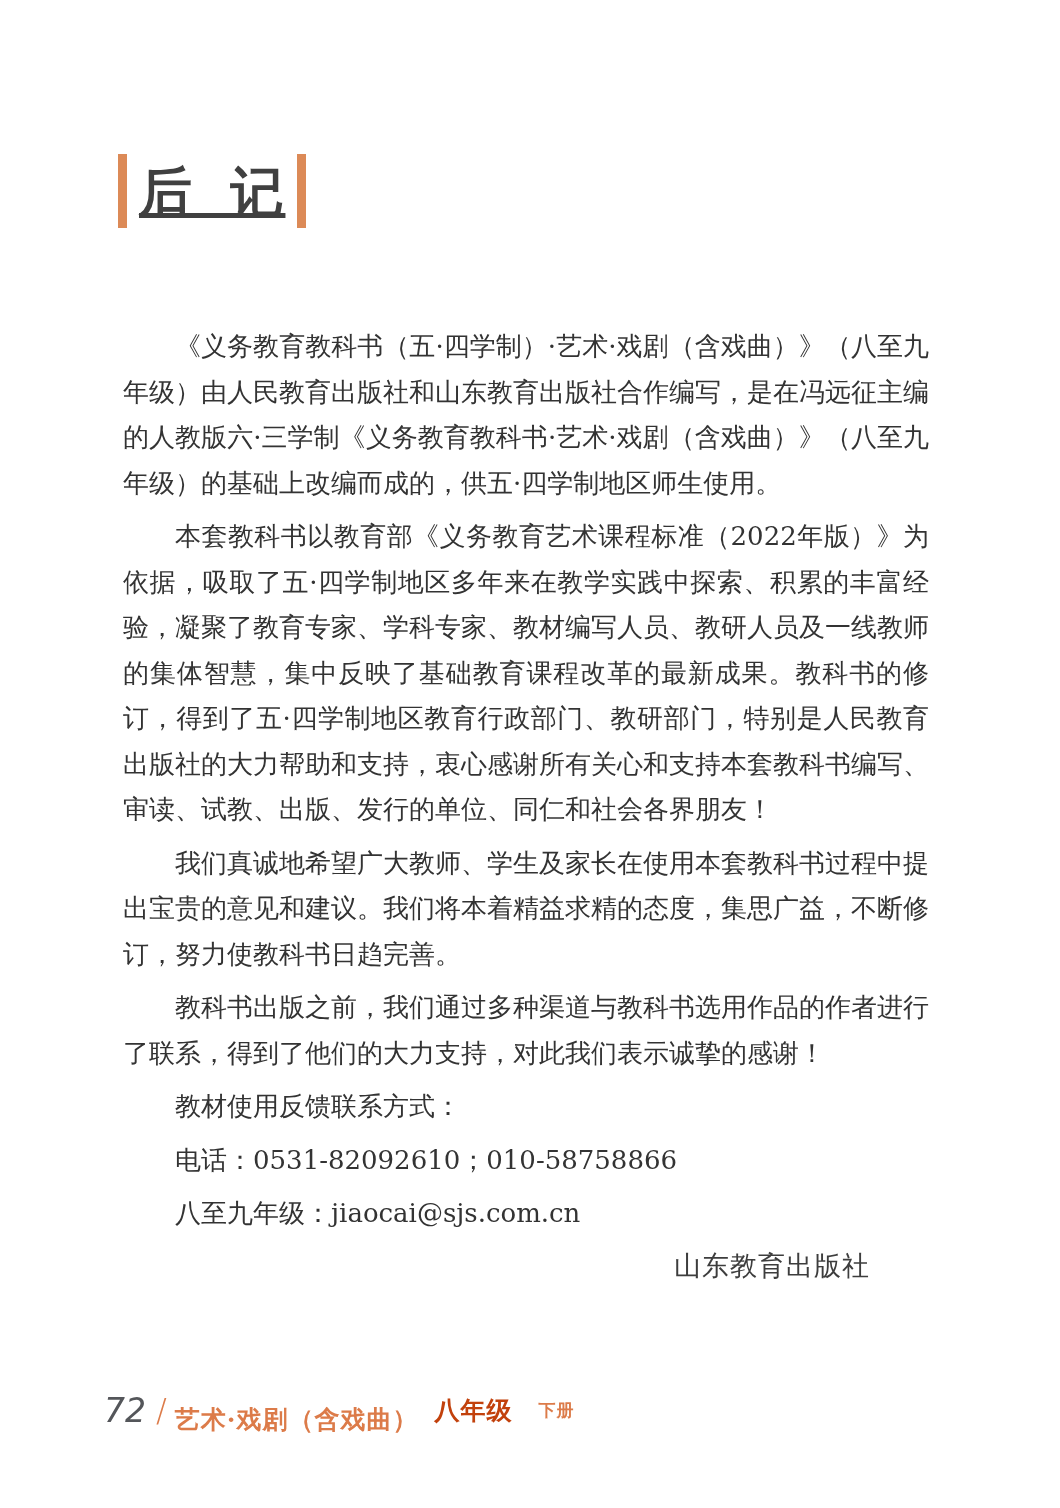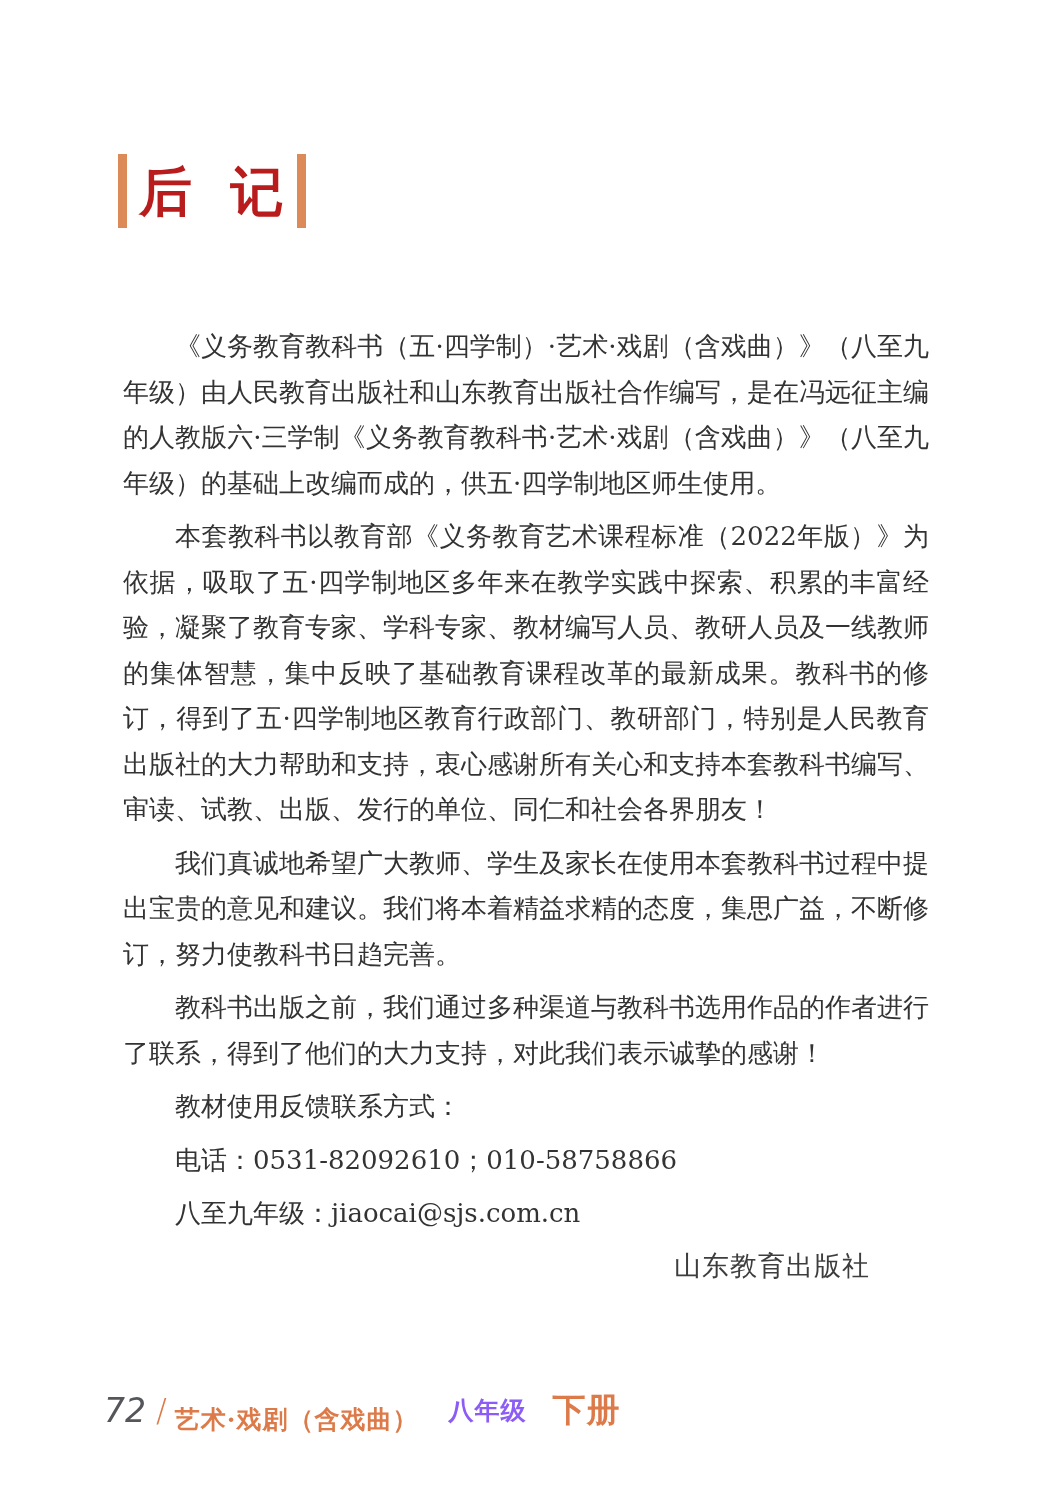--- a/index.html
+++ b/index.html
@@ -29,24 +29,25 @@
     width: 9px;
     height: 74px;
     background: #DC8A57;
   }
   .page-title {
     margin: 0;
     padding: 0 2px;
     font-size: 53px;
     line-height: 74px;
     font-weight: bold;
-    color: #b91c1c;
+    color: #404040;
     word-spacing: 16px;
     letter-spacing: 2px;
     font-family: "DejaVu Serif", serif;
+    text-decoration: underline;
   }
 
   
   .body-text {
     position: absolute;
     top: 316px;
     left: 115px;
     width: 822px;
     font-size: 26px;
     line-height: 45.5px;
@@ -94,30 +95,30 @@
     font-weight: 300;
   }
   .footer .series {
     color: #DC7B49;
     font-weight: bold;
     font-size: 25px;
     letter-spacing: 1px;
     margin-top: 19px;
   }
   .footer .grade {
-    color: #8b5cf6;
+    color: #c2410c;
     font-weight: bold;
     font-size: 25px;
-    margin-left: 30px;
+    margin-left: 16px;
     letter-spacing: 1px;
   }
   .footer .volume {
     color: #DC7B49;
     font-weight: bold;
-    font-size: 33px;
+    font-size: 17px;
     margin-left: 26px;
     letter-spacing: 1px;
   }
 </style>
 </head>
 <body>
 
 <div class="page">
 
   <div class="title-block">

